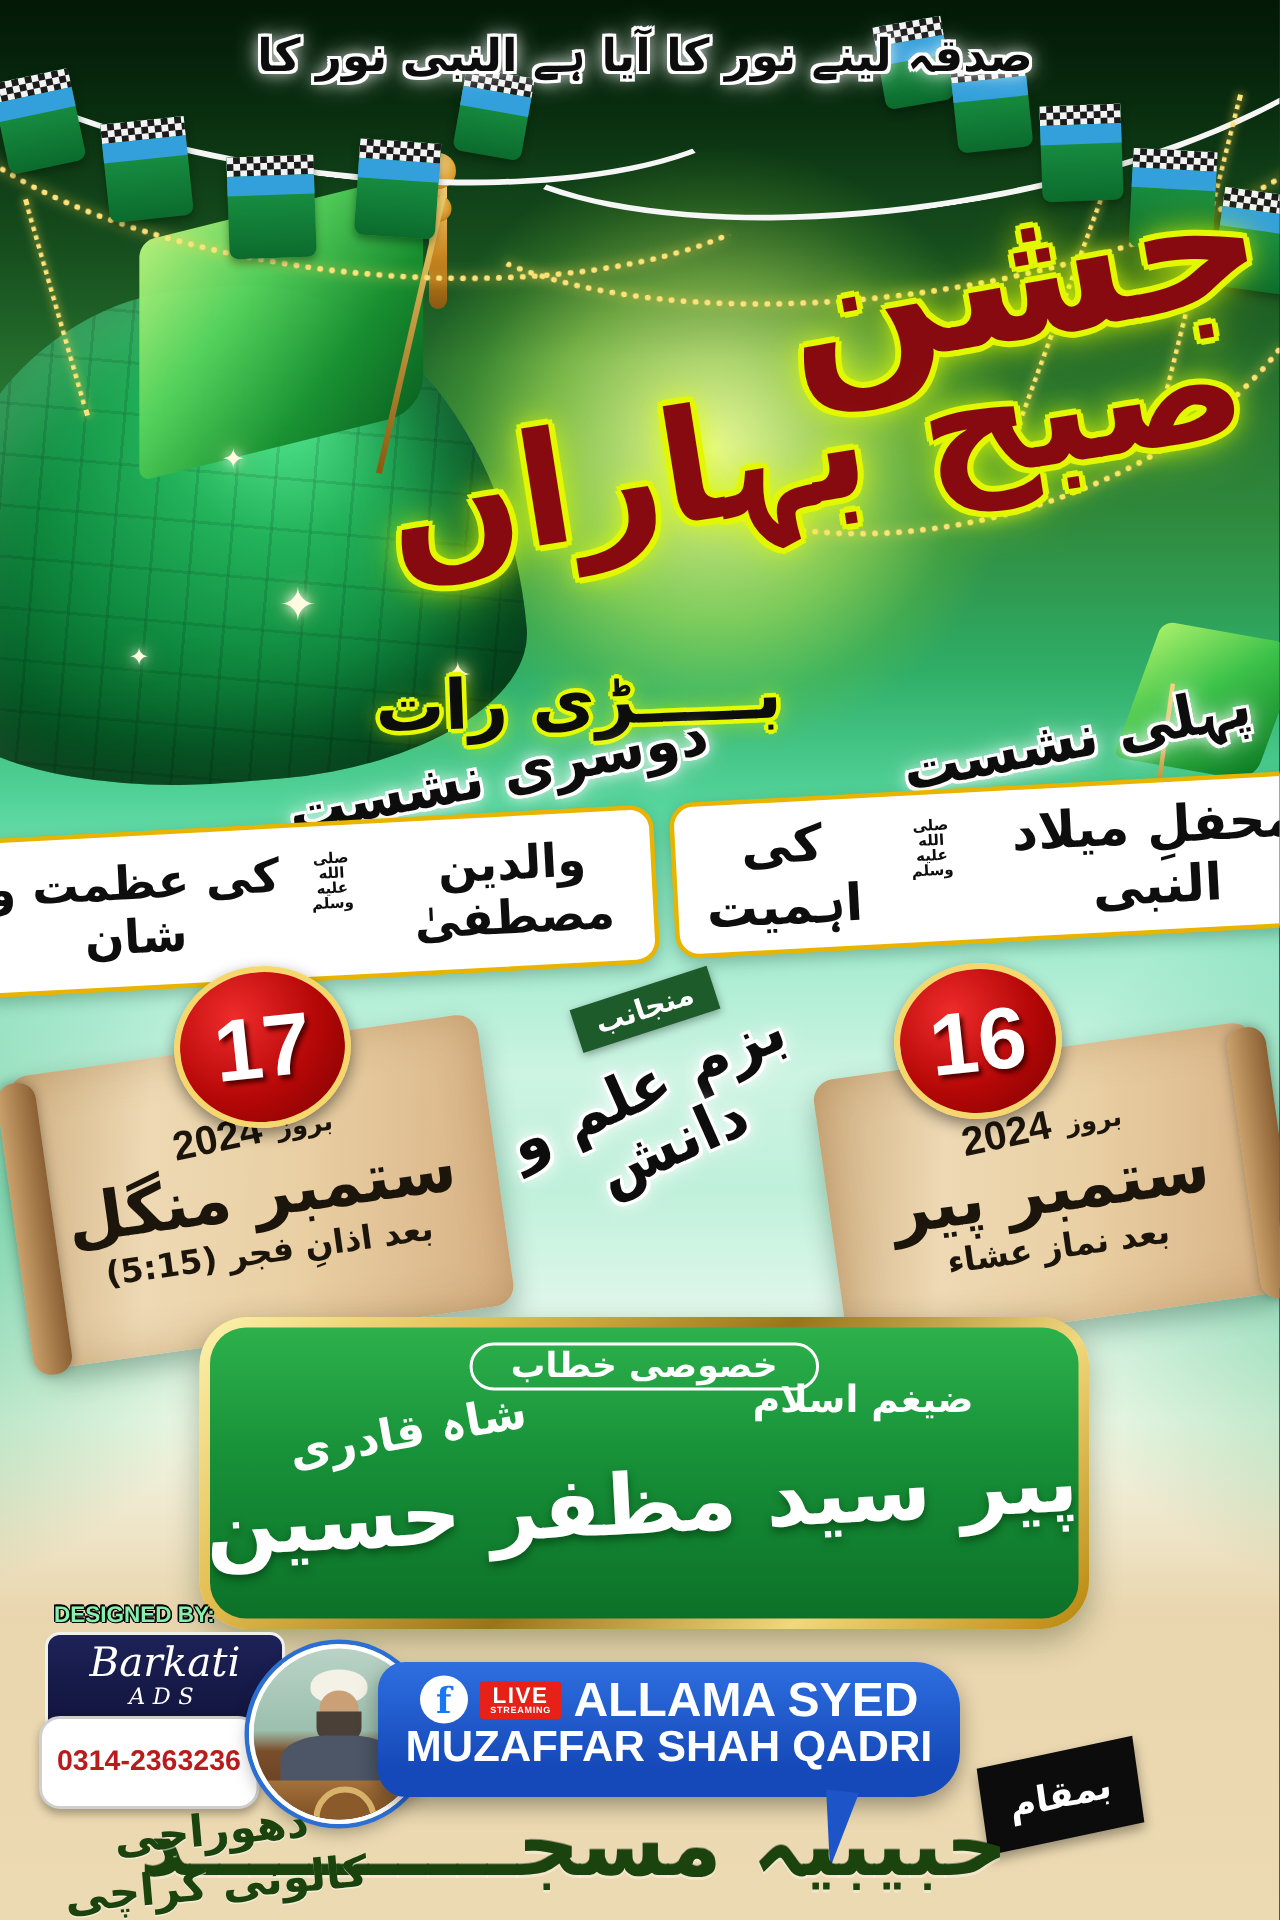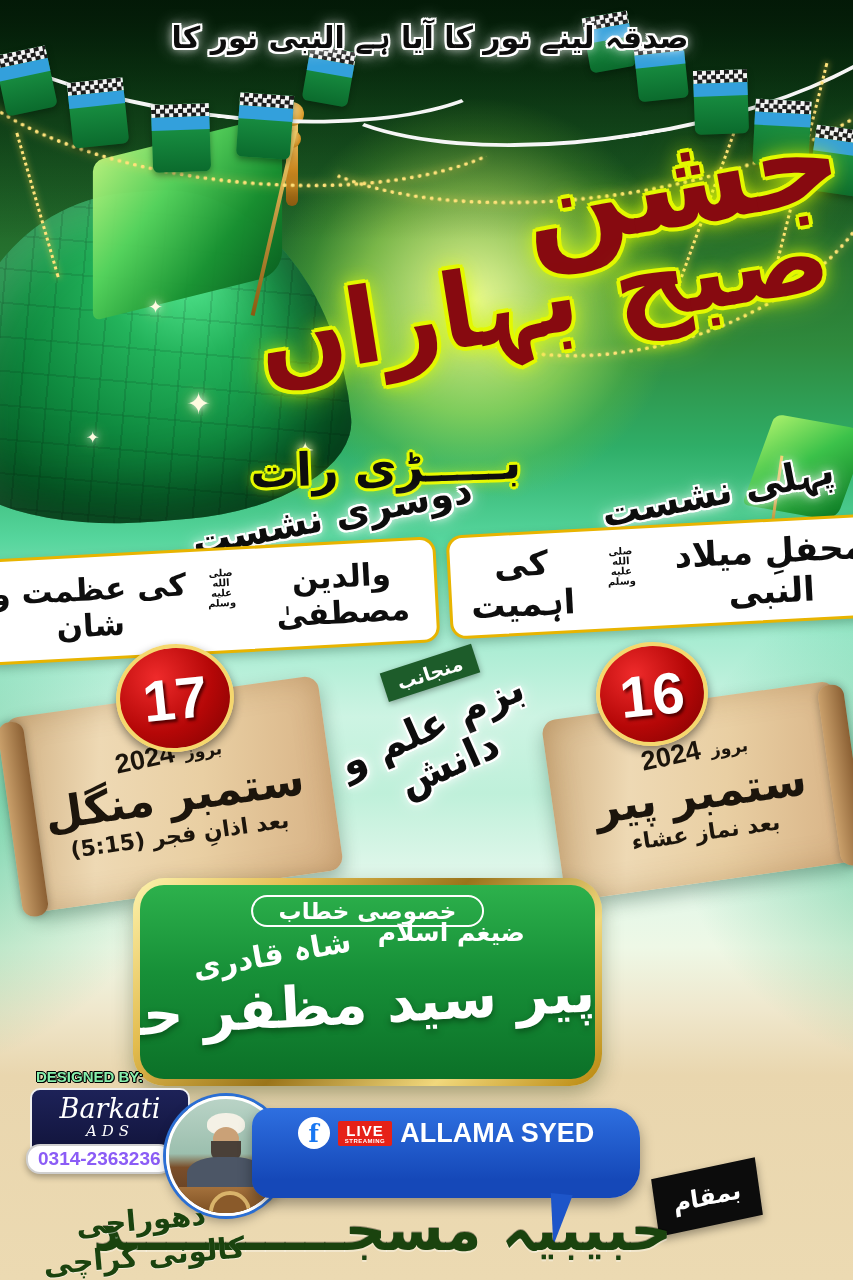--- a/index.html
+++ b/index.html
@@ -129,41 +129,41 @@
   .badge16{left:596px;top:642px;width:104px;height:96px;transform:rotate(-6deg);}
   .badge17{left:116px;top:644px;width:110px;height:100px;transform:rotate(-6deg);}
 
   
   .org-tag{left:382px;top:658px;background:#1d5c2a;color:#fff;font-size:19px;font-weight:bold;
     padding:4px 14px;transform:rotate(-18deg);box-shadow:0 2px 6px rgba(0,0,0,.35);}
   .org-name{left:340px;top:702px;width:200px;text-align:center;font-size:40px;font-weight:bold;
     line-height:1.05;transform:rotate(-24deg);}
 
   
-  .gold-frame{left:133px;top:878px;width:469px;height:208px;border-radius:32px;padding:7px;
+  .gold-frame{left:133px;top:878px;width:593px;height:208px;border-radius:32px;padding:7px;
     background:linear-gradient(135deg,#fdf3ae 0%,#e3bc4e 25%,#9a741a 50%,#f1d87c 75%,#b8860b 100%);
     box-shadow:0 8px 20px rgba(40,60,20,.35);box-sizing:border-box;}
   .green-inner{width:100%;height:100%;border-radius:24px;position:relative;overflow:hidden;
     background:linear-gradient(180deg,#2db14c 0%,#179038 45%,#0c7128 100%);}
   .tag-pill{position:absolute;left:50%;top:10px;transform:translateX(-50%);
     border:2px solid #fff;border-radius:22px;padding:1px 26px;color:#fff;font-size:23px;font-weight:bold;white-space:nowrap;}
   .spk-title{position:absolute;right:70px;top:33px;color:#fff;font-size:25px;font-weight:bold;}
   .spk-suffix{position:absolute;left:52px;top:52px;color:#fff;font-size:30px;font-weight:bold;transform:rotate(-10deg);}
   .spk-name{position:absolute;left:0;right:0;top:86px;text-align:center;color:#fff;font-size:56px;font-weight:bold;
     transform:rotate(-3deg);text-shadow:0 3px 6px rgba(0,45,10,.55);white-space:nowrap;}
 
   
   .des-label{left:36px;top:1068px;color:#86efac;font-size:15px;font-weight:bold;font-family:"Liberation Sans",sans-serif;
     text-shadow:1px 0 0 #000,-1px 0 0 #000,0 1px 0 #000,0 -1px 0 #000,1px 1px 0 #000,-1px -1px 0 #000;}
   .des-box{left:30px;top:1088px;width:160px;height:74px;background:linear-gradient(180deg,#1d2258,#101238);
     border:2px solid #f0f0f0;border-radius:10px;color:#fff;text-align:center;box-sizing:border-box;}
   .des-brand{font-family:"DejaVu Serif",serif;font-style:italic;font-size:27px;line-height:1.15;margin-top:3px;}
   .des-sub{font-family:"DejaVu Serif",serif;font-style:italic;font-size:15px;letter-spacing:5px;line-height:1;}
   .des-phone{left:26px;top:1144px;background:#fff;border:2px solid #cfcfcf;border-radius:14px;
-    padding:2px 10px;font-family:"Liberation Sans",sans-serif;font-weight:bold;font-size:19px;color:#8b5cf6;
+    padding:18px 10px;font-family:"Liberation Sans",sans-serif;font-weight:bold;font-size:19px;color:#b91c1c;
     box-shadow:0 3px 6px rgba(0,0,0,.3);}
 
   
   .photo{left:166px;top:1096px;width:114px;height:114px;border-radius:50%;overflow:hidden;
     border:3px solid #fff;box-shadow:0 0 0 3px #2b6fd4,0 5px 12px rgba(0,0,0,.35);
     background:linear-gradient(180deg,#b9d3c6 0%,#9cbfae 48%,#7a4e2a 60%,#5c3a20 100%);}
   .ph-turban{position:absolute;left:38px;top:14px;width:38px;height:22px;border-radius:50% 50% 40% 40%;background:#f4f1e6;}
   .ph-face{position:absolute;left:44px;top:28px;width:26px;height:24px;border-radius:50%;background:#caa177;}
   .ph-beard{position:absolute;left:42px;top:42px;width:30px;height:22px;border-radius:0 0 50% 50%;background:#4a4038;}
   .ph-body{position:absolute;left:18px;top:58px;width:78px;height:40px;border-radius:40% 40% 0 0;background:#4c5666;}
@@ -174,21 +174,21 @@
   
   .live-banner{left:252px;top:1108px;width:388px;height:90px;border-radius:18px 30px 30px 18px;
     background:linear-gradient(180deg,#2e6fe0,#1548b8 80%);box-shadow:0 6px 14px rgba(0,0,0,.35);
     color:#fff;font-family:"Liberation Sans",sans-serif;font-weight:bold;overflow:hidden;}
   .lb-row1{display:flex;align-items:center;justify-content:center;gap:8px;margin-top:9px;}
   .fb-circle{width:32px;height:32px;border-radius:50%;background:#fff;display:flex;align-items:center;justify-content:center;
     color:#1877f2;font-size:24px;font-family:"DejaVu Serif",serif;font-weight:bold;}
   .live-badge{background:#e62117;text-align:center;padding:2px 7px;line-height:1;border-radius:2px;}
   .live-word{font-size:15px;letter-spacing:1px;}
   .streaming-word{font-size:6px;letter-spacing:.5px;}
-  .lb-name1{font-size:27px;line-height:1;}
+  .lb-name1{font-size:32px;line-height:1;}
   .lb-name2{text-align:center;font-size:29px;line-height:1.15;}
   .lb-tail{left:548px;top:1194px;width:0;height:0;border-left:8px solid transparent;border-right:14px solid transparent;
     border-top:52px solid #1d55c9;transform:rotate(6deg);}
 
   
   .venue-tag{left:654px;top:1168px;width:106px;height:58px;background:#0c0c0c;color:#fff;
     display:flex;align-items:center;justify-content:center;font-size:24px;font-weight:bold;
     transform:rotate(-12deg) skewX(-4deg);box-shadow:0 4px 8px rgba(0,0,0,.35);}
   .venue-name{left:212px;top:1196px;width:460px;text-align:center;font-size:58px;font-weight:bold;color:#1a430e;
     text-shadow:0 2px 0 rgba(255,255,255,.35),0 -1px 0 rgba(0,0,0,.35);white-space:nowrap;}
@@ -313,20 +313,21 @@
 
   <div class="abs live-banner">
     <div class="lb-row1">
       <div class="fb-circle">f</div>
       <div class="live-badge">
         <div class="live-word">LIVE</div>
         <div class="streaming-word">STREAMING</div>
       </div>
       <div class="lb-name1">ALLAMA SYED</div>
     </div>
+    <div class="lb-name2">MUZAFFAR SHAH QADRI</div>
   </div>
   <div class="abs lb-tail"></div>
 
   <div class="abs venue-tag rtl">بمقام</div>
   <div class="abs venue-name rtl">حبیبیہ مسجـــــــــــد</div>
   <div class="abs venue-addr rtl">دھوراجی کالونی کراچی</div>
 
 </div>
 
 </body></html>

